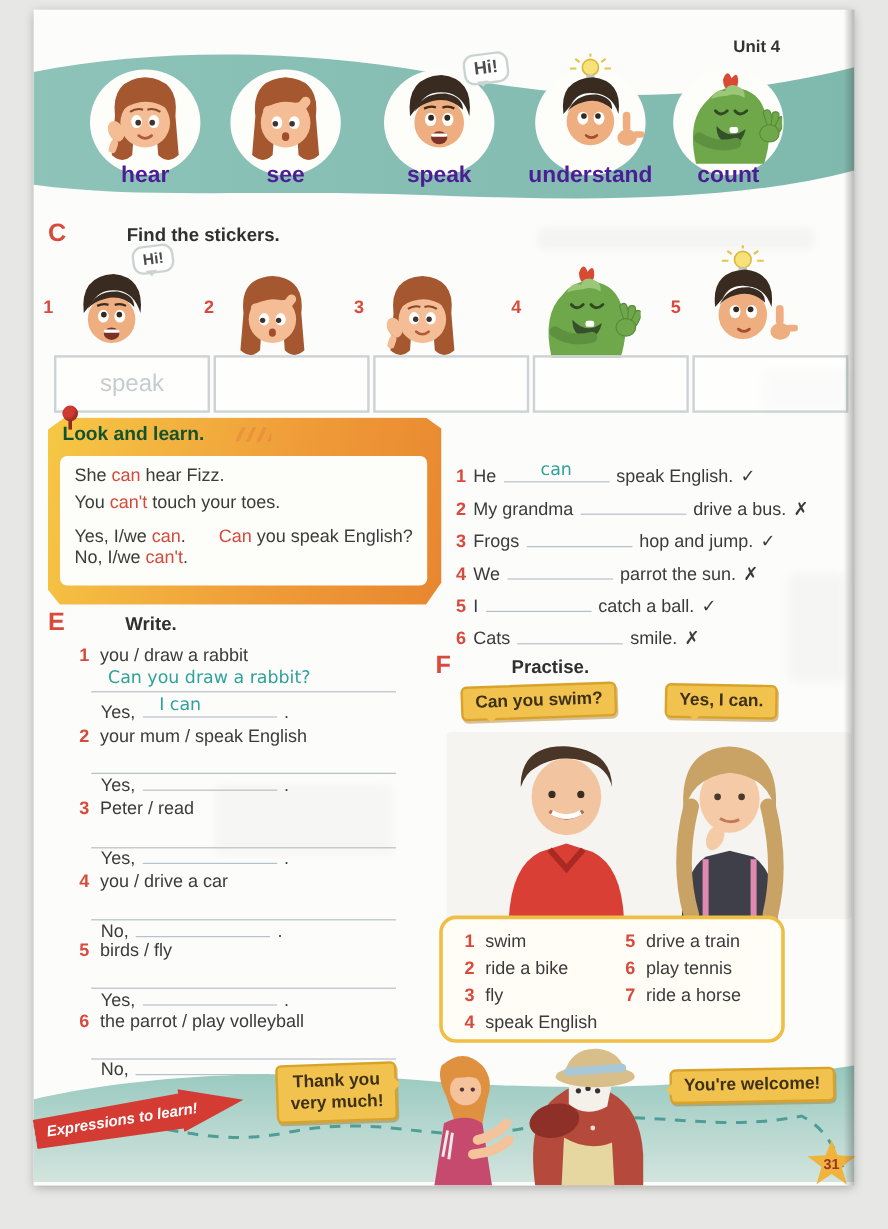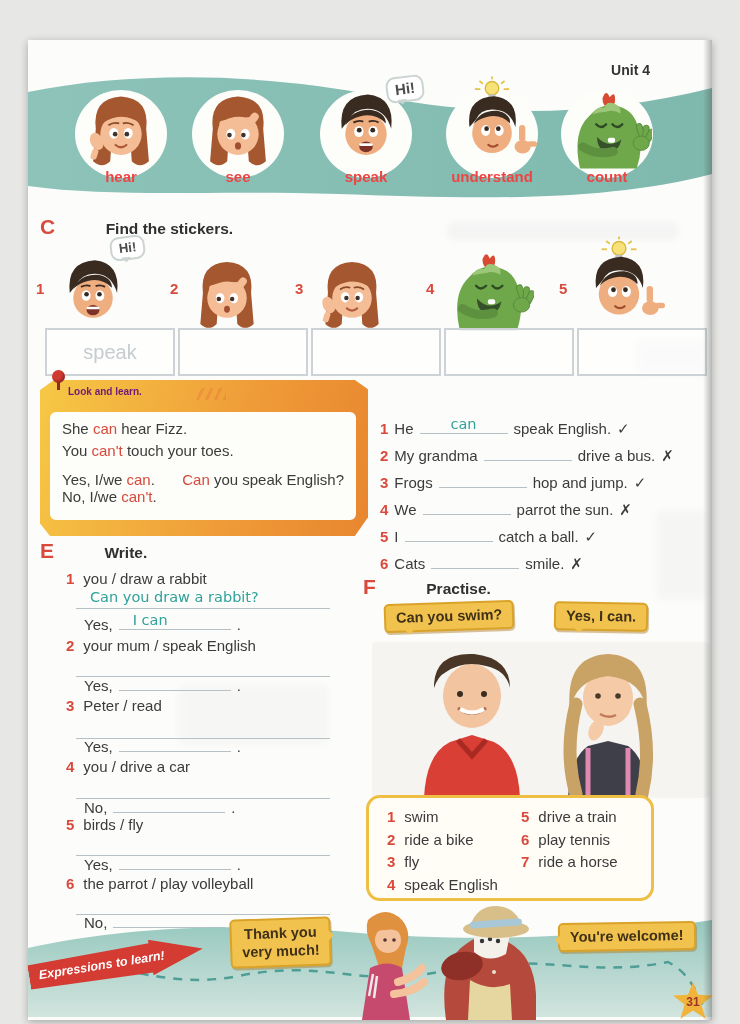--- a/index.html
+++ b/index.html
@@ -1,52 +1,52 @@
 <!DOCTYPE html>
 <html><head>
 <meta charset="utf-8">
 <style>
   html,body{margin:0;padding:0;background:#e7e7e5;}
   #canvas{position:relative;width:740px;height:1024px;overflow:hidden;
     font-family:"Liberation Sans",sans-serif;}
   .abs{position:absolute;}
   #page{position:absolute;left:28px;top:8px;width:684px;height:980px;
-    background:#fcfcfa;box-shadow:0 2px 8px rgba(0,0,0,.28);margin-top:32px;}
+    background:#fcfcfa;box-shadow:0 2px 8px rgba(0,0,0,.28);}
   .page-edge{position:absolute;right:0;top:0;width:9px;height:100%;
     background:linear-gradient(to left,rgba(70,70,70,.38),rgba(70,70,70,0));}
   .t{color:#3b3b3b;font-size:15px;}
   .num{color:#d94a3d;font-weight:bold;font-size:15px;}
   .letter{color:#d94a3d;font-weight:bold;font-size:21px;line-height:1;}
   .stitle{font-weight:bold;font-size:15.5px;color:#303030;padding-left:38px;}
   .teal{color:#2fa29a;}
   .red{color:#d6493c;}
   .hand{color:#2fa29a;font-family:"DejaVu Sans",sans-serif;font-size:14.5px;}
   .ghost{position:absolute;background:#98a3a8;opacity:.08;filter:blur(3px);border-radius:6px;}
   
   .head-ellipse{position:absolute;width:92px;height:88px;border-radius:50%;background:#fdfdfa;}
   .vocab-label{position:absolute;width:120px;text-align:center;font-weight:bold;
-    font-size:15px;color:#ef4444;}
+    font-size:19px;color:#4c1d95;}
   .unit{font-weight:bold;font-size:14px;color:#333;}
   
   .hibubble{position:absolute;background:#fff;border:2px solid #ccd4d2;border-radius:9px;
     padding:2px 7px 3px;font-weight:bold;font-size:15px;color:#4c4c4c;transform:rotate(-7deg);}
   .hibubble:after{content:"";position:absolute;left:8px;bottom:-9px;border:5px solid transparent;
     border-top-color:#ccd4d2;}
   
   .ansbox{position:absolute;width:126px;height:44px;border:2px solid #ccd2d5;
     background:rgba(255,255,255,.55);display:flex;align-items:center;justify-content:center;
     font-size:20px;color:#c6cccf;}
   
   .ll-frame{position:absolute;left:12px;top:340px;width:328px;height:156px;
     background:linear-gradient(105deg,#f6c845,#ef9b38 60%,#e8862f);
     border-radius:10px;clip-path:polygon(0 10px,14px 0,96% 0,100% 6%,100% 88%,96% 100%,10px 100%,0 92%);
     box-shadow:0 1px 3px rgba(0,0,0,.2);}
   .ll-inner{position:absolute;left:22px;top:372px;width:306px;height:108px;background:#fdfdf9;
     border-radius:6px;padding:8px 12px;box-sizing:border-box;font-size:15px;color:#3b3b3b;}
-  .ll-title{position:absolute;left:40px;top:346px;font-weight:bold;font-size:10px;color:#701a75;}
+  .ll-title{position:absolute;left:24px;top:346px;font-weight:bold;font-size:16px;color:#14532d;}
   .pin{position:absolute;left:24px;top:330px;width:13px;height:13px;border-radius:50%;
     background:#d03a30;box-shadow:inset -2px -2px 2px rgba(0,0,0,.25);}
   .pin:after{content:"";position:absolute;left:5px;top:12px;width:3px;height:8px;background:#8e2a22;}
   .ll-stripes{position:absolute;left:168px;top:348px;width:30px;height:12px;
     background:repeating-linear-gradient(115deg,transparent 0 5px,#d8544038 5px 8px);}
   
   .d-row{position:absolute;left:352px;display:flex;align-items:baseline;gap:6px;white-space:nowrap;}
   .dline{display:inline-block;width:88px;height:15px;border-bottom:1.6px solid #b6c1c7;position:relative;}
   .dline .hand{position:absolute;left:0;right:0;bottom:1px;text-align:center;}
   

